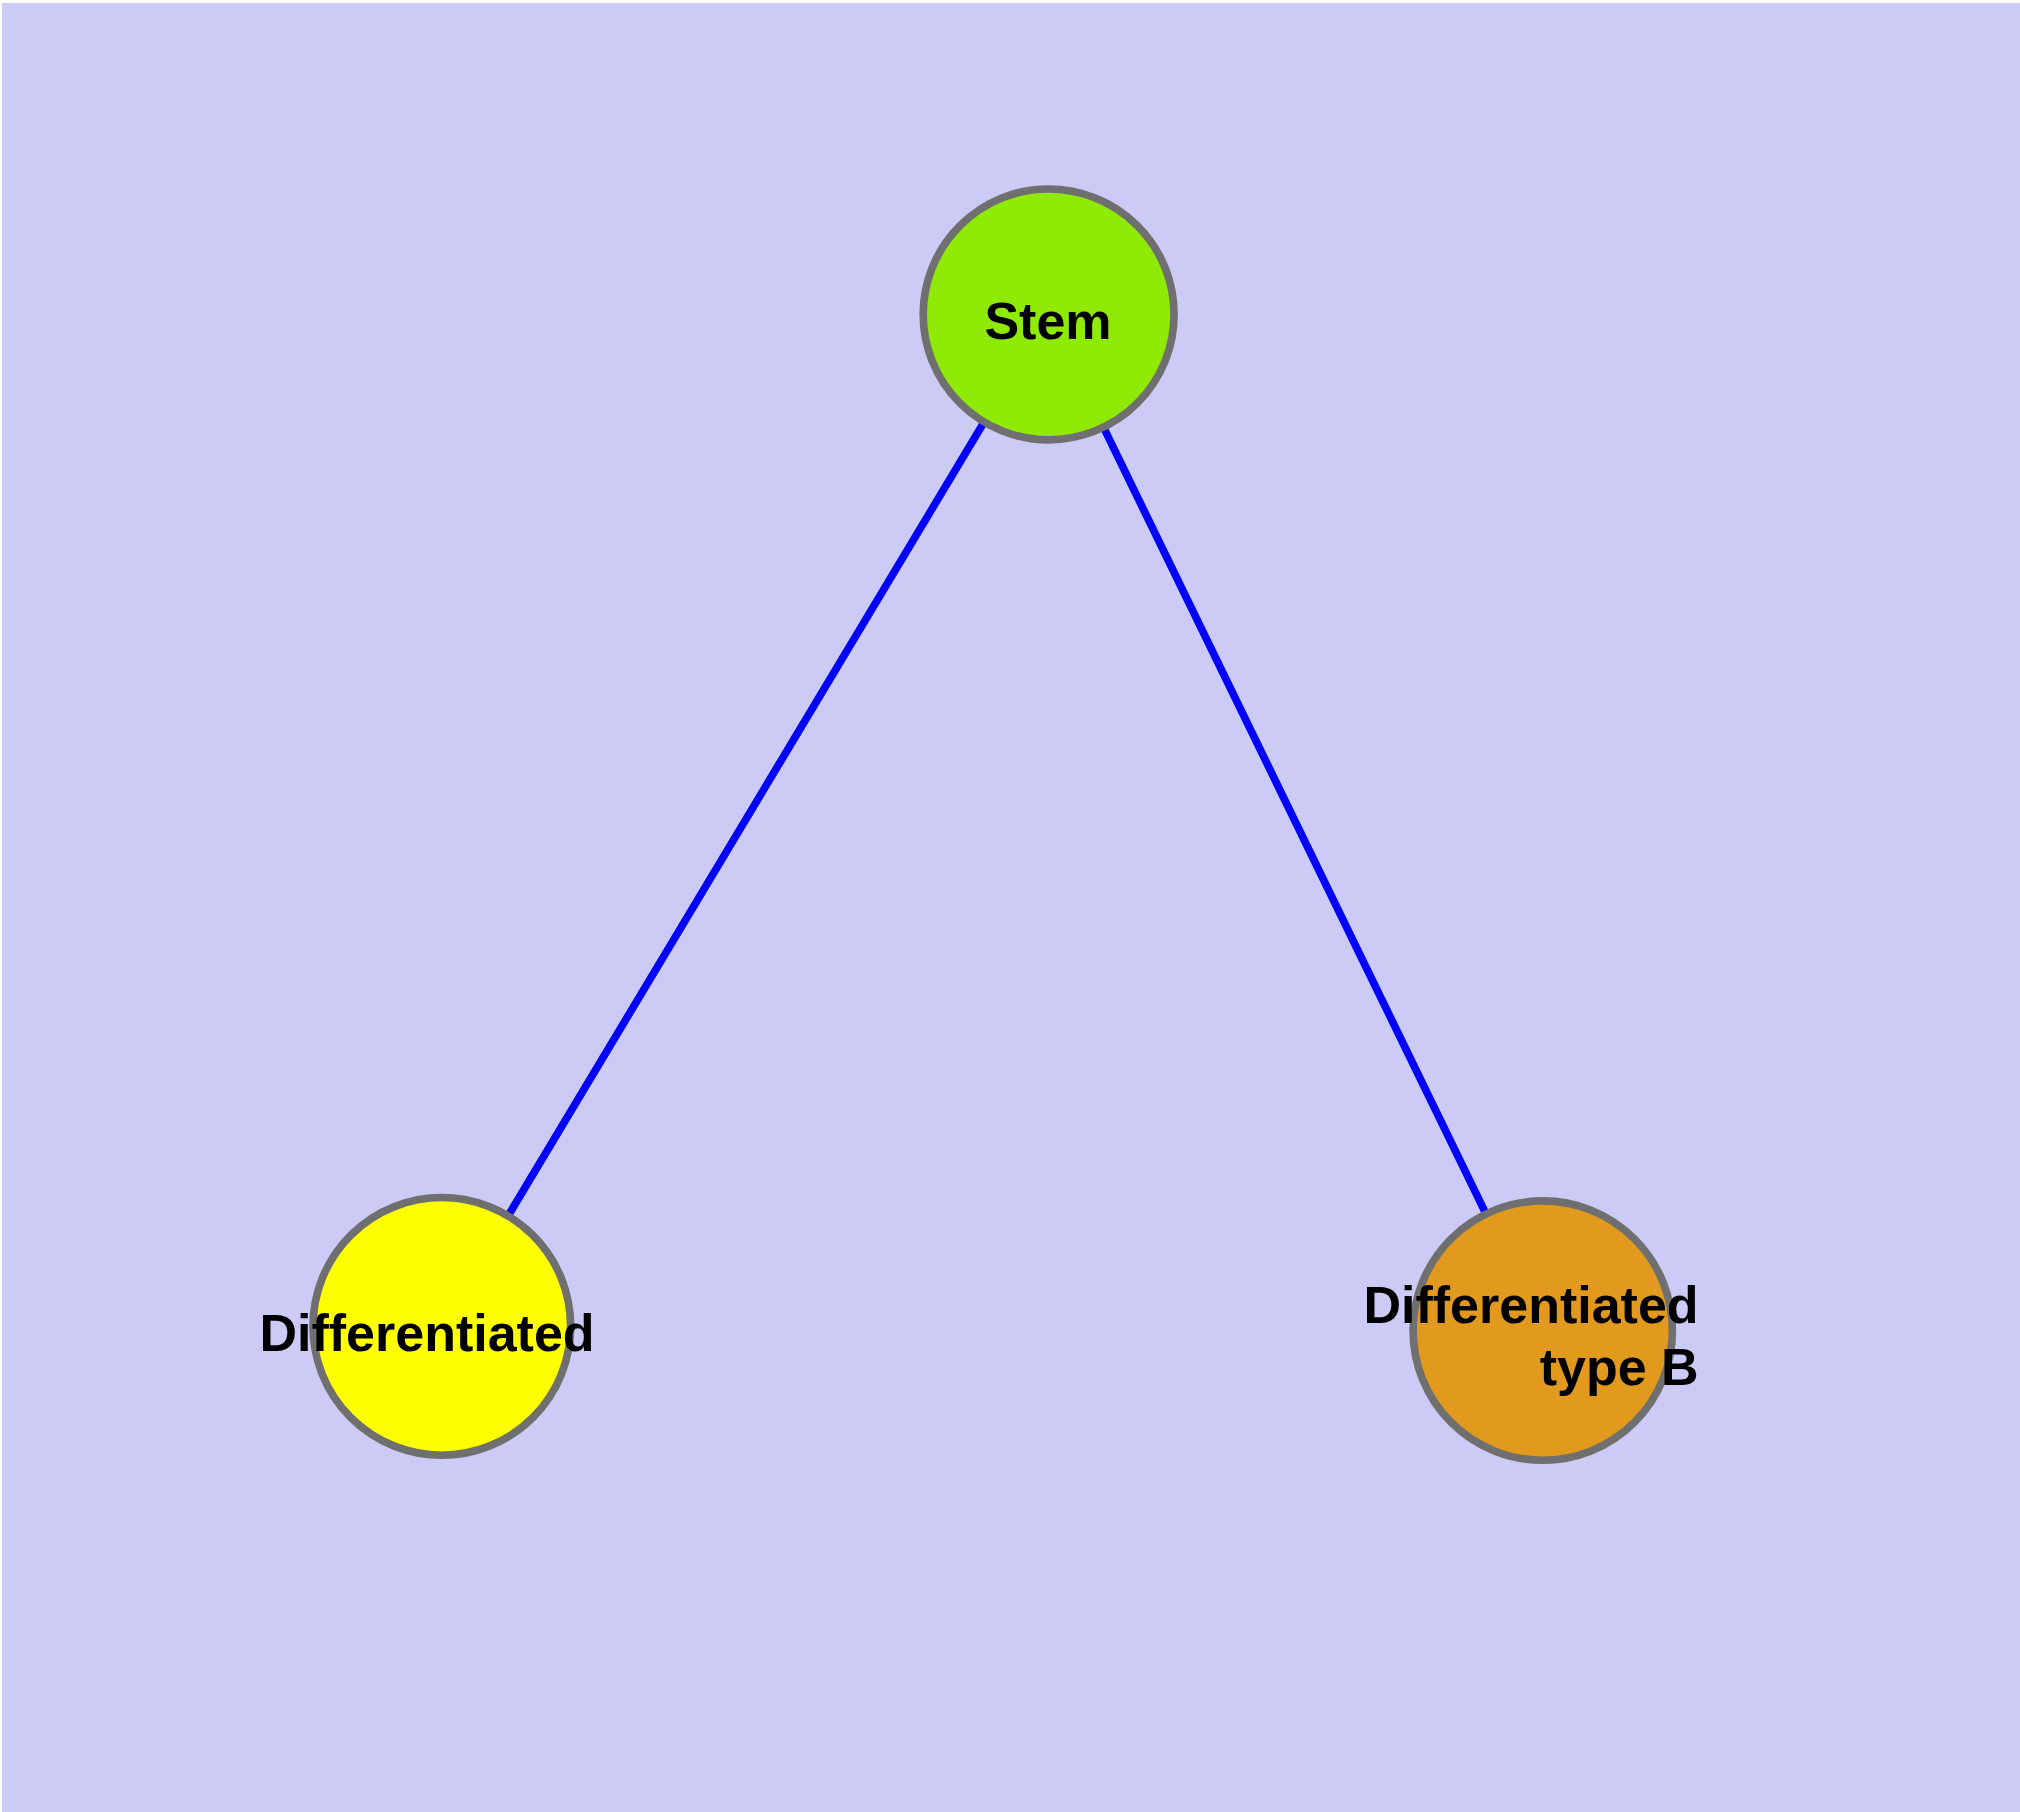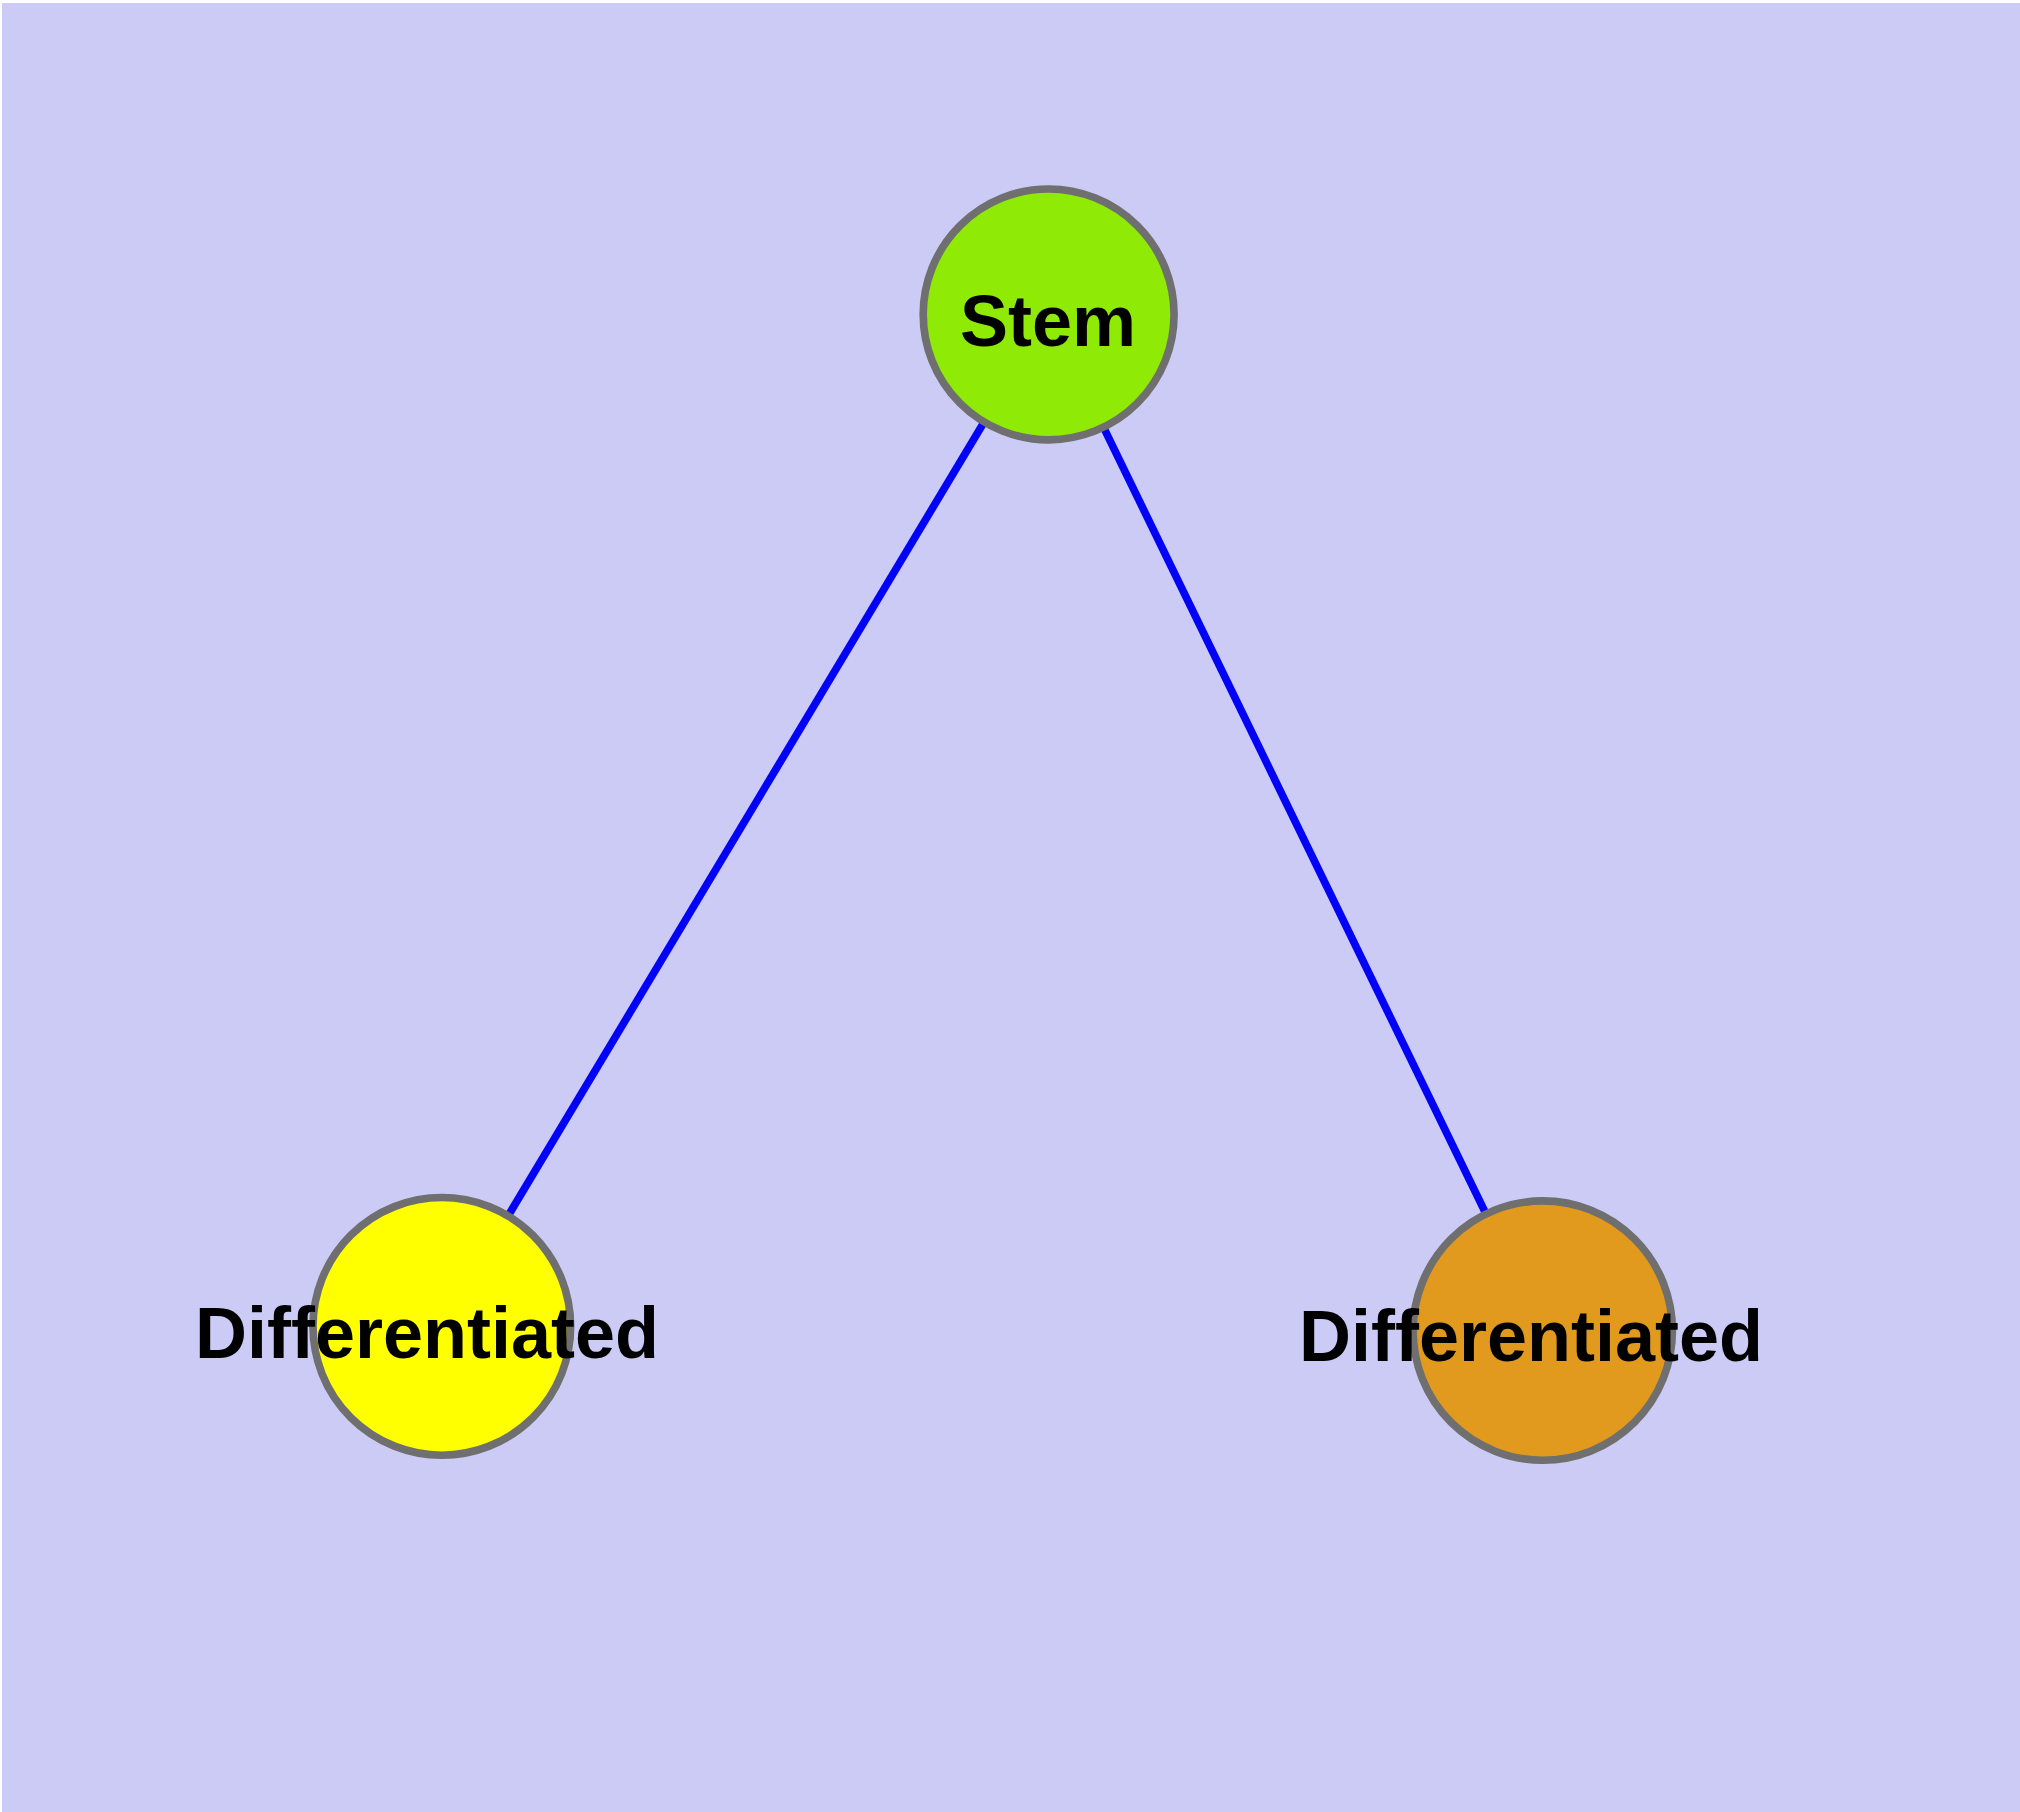--- a/index.html
+++ b/index.html
@@ -38,21 +38,21 @@
     top: 0;
     width: 2021px;
     height: 1812px;
     display: block;
   }
   .node-label {
     position: absolute;
     transform: translate(-50%, -50%);
     text-align: right;
     font-weight: bold;
-    font-size: 72px;
+    font-size: 52px;
     line-height: 1.19;
     color: #000000;
     white-space: nowrap;
     z-index: 3;
     letter-spacing: 0;
   }
   .node-label .label-line {
     display: block;
   }
 </style>
@@ -72,19 +72,20 @@
   <div class="node-label" style="left: 1048px; top: 322px; color: rgb(0, 0, 0);">
     <span class="label-line">Stem</span>
   </div>
 
   <div class="node-label" style="left: 427px; top: 1334px; color: rgb(0, 0, 0);">
     <span class="label-line">Differentiated</span>
   </div>
 
   <div class="node-label" style="left: 1531px; top: 1337px; color: rgb(0, 0, 0);">
     <span class="label-line">Differentiated</span>
+    <span class="label-line">type B</span>
   </div>
 
   <div class="frame-edge-top"></div>
   <div class="frame-edge-left"></div>
 
 </div>
 
 
 </body></html>

